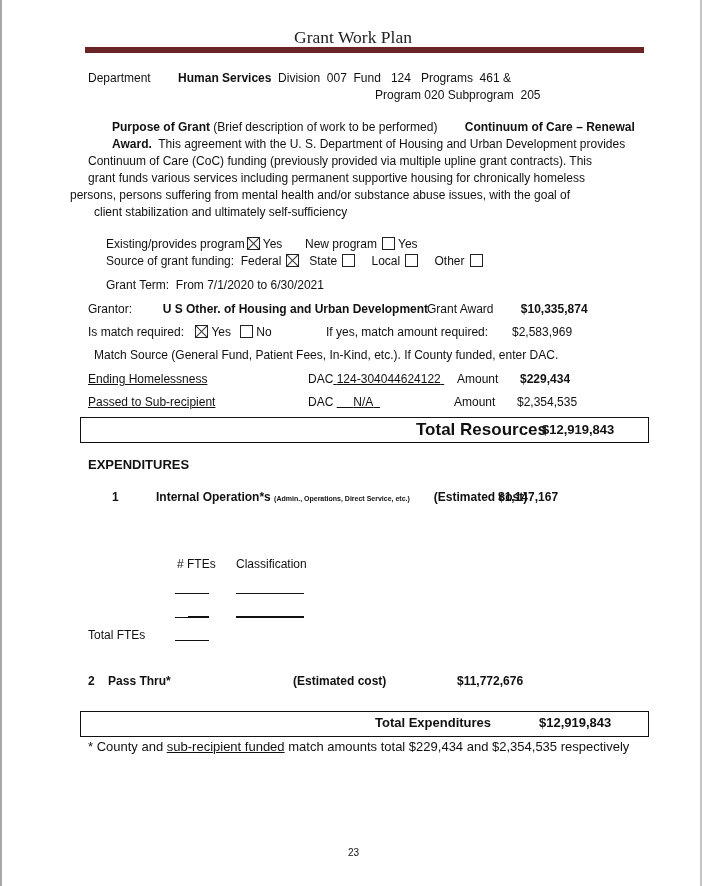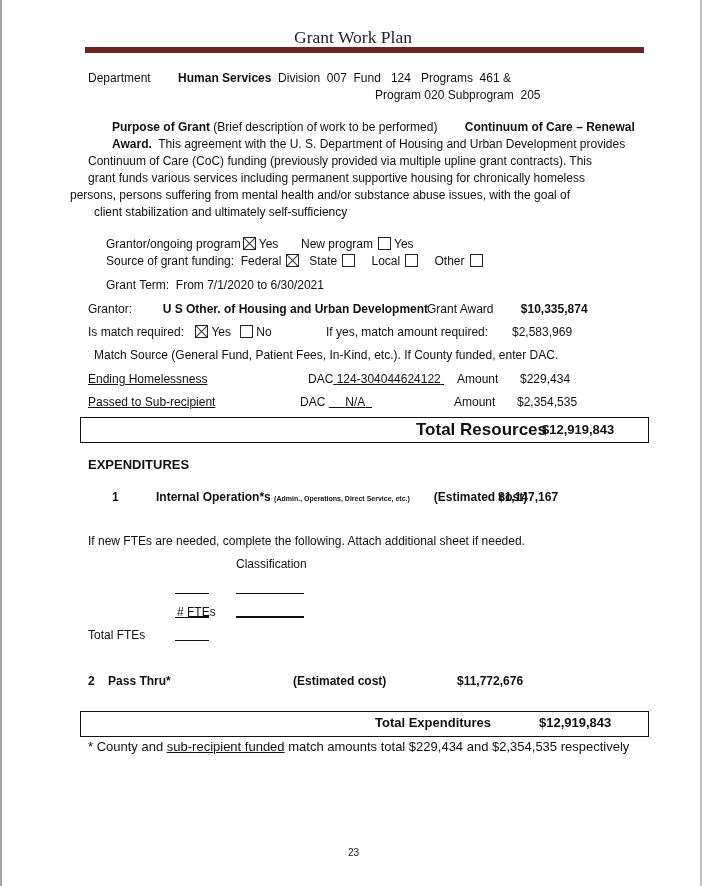--- a/index.html
+++ b/index.html
@@ -72,21 +72,21 @@
   </div>
   <div id="purpose-lines">
       <div class="abs" style="left: 86px; top: 137px;"><b>Award.</b>&nbsp; This agreement with the U. S. Department of Housing and Urban Development provides</div>
       <div class="abs" style="left: 86px; top: 154px;">Continuum of Care (CoC) funding (previously provided via multiple upline grant contracts). This</div>
       <div class="abs" style="left: 86px; top: 171px;">grant funds various services including permanent supportive housing for chronically homeless</div>
       <div class="abs" style="left: 68px; top: 188px;">persons, persons suffering from mental health and/or substance abuse issues, with the goal of</div>
       <div class="abs" style="left: 92px; top: 205px;">client stabilization and ultimately self-sufficiency</div>
     </div>
 
   <div class="abs" style="left:104px; top:237px;">
-    <span>Grantor/ongoing program</span><span class="cb checked" id="cb-existing"></span><span>Yes</span>
+    <span>Existing/provides program</span><span class="cb checked" id="cb-existing"></span><span>Yes</span>
     <span style="display:inline-block;width:16px;"></span>
     <span>New program</span><span class="cb" id="cb-new" style="margin-left:5px;"></span><span>Yes</span>
   </div>
 
   <div class="abs" style="left:104px; top:254px;">
     <span>Source of grant funding:</span>&nbsp;
     <span>Federal</span><span class="cb checked" id="cb-f0" style="margin-left:5px;"></span>&nbsp;
     <span>State</span><span class="cb" id="cb-f1" style="margin-left:5px;"></span>&nbsp;&nbsp;&nbsp;
     <span>Local</span><span class="cb" id="cb-f2" style="margin-left:5px;"></span>&nbsp;&nbsp;&nbsp;
     <span>Other</span><span class="cb" id="cb-f3" style="margin-left:5px;"></span>
@@ -116,46 +116,45 @@
   </div>
   <div class="abs" style="left:510px; top:325px;">$2,583,969</div>
 
   <div class="abs" style="left:92px; top:348px;">Match Source (General Fund, Patient Fees, In-Kind, etc.).  If County funded, enter DAC.</div>
 
   <div class="abs u" style="left:86px; top:372px;">Ending Homelessness</div>
   <div class="abs" style="left:306px; top:372px;">
     <span>DAC</span><span class="u">&nbsp;<span>124-304044624122</span>&nbsp;</span>
   </div>
   <div class="abs" style="left:455px; top:372px;">Amount</div>
-  <div class="abs" style="left:518px; top:372px;">$229,434</div>
+  <div class="abs" style="left:518px; top:372px;font-weight:bold;">$229,434</div>
 
   <div class="abs u" style="left:86px; top:395px;">Passed to Sub-recipient</div>
-  <div class="abs" style="left:298px; top:395px;">
+  <div class="abs" style="left:306px; top:395px;">
     <span>DAC</span>&nbsp;<span class="u">&nbsp;&nbsp;&nbsp;&nbsp;&nbsp;<span>N/A</span>&nbsp;&nbsp;</span>
   </div>
   <div class="abs" style="left:452px; top:395px;">Amount</div>
   <div class="abs" style="left:515px; top:395px;">$2,354,535</div>
 
   <div class="box" style="left:78px; top:417px; width:569px; height:26px;"></div>
   <div class="abs" style="left:414px; top:423px; font-weight:bold; font-size:17px;">Total Resources</div>
   <div class="abs" style="left:540px; top:423px; font-weight:bold; font-size:13px;">$12,919,843</div>
 
   <div class="abs" style="left:86px; top:458px; font-weight:bold; font-size:13px;">EXPENDITURES</div>
 
   <div class="abs" style="left:86px; top:490px;">
     <b>1</b>&nbsp;&nbsp;&nbsp;
     <b>Internal Operation*s</b>
     <span class="small">(Admin., Operations, Direct Service, etc.)</span><b>(Estimated cost)</b>
   </div>
   <div class="abs" style="left:496px; top:490px; font-weight:bold;">$1,147,167</div>
 
 
-  <div class="abs" style="left:86px; top:534px;">If new FTEs are needed, complete the following.  Attach additional sheet if needed.</div>
 
-  <div class="abs" style="left:175px; top:557px;margin-top:48px;"># FTEs</div>
+  <div class="abs" style="left:175px; top:557px;"># FTEs</div>
   <div class="abs" style="left:234px; top:557px;text-align:right;">Classification</div>
 
   <div class="line" style="left:173px; top:593px; width:34px;"></div>
   <div class="line" style="left:234px; top:593px; width:68px;"></div>
   <div class="line" style="left:173px; top:617px; width:13px;"></div>
   <div class="line thick" style="left:186px; top:616px; width:21px;"></div>
   <div class="line thick" style="left:234px; top:616px; width:68px;"></div>
 
   <div class="abs" style="left:86px; top:628px;">Total FTEs</div>
   <div class="line" style="left:173px; top:640px; width:34px;"></div>

